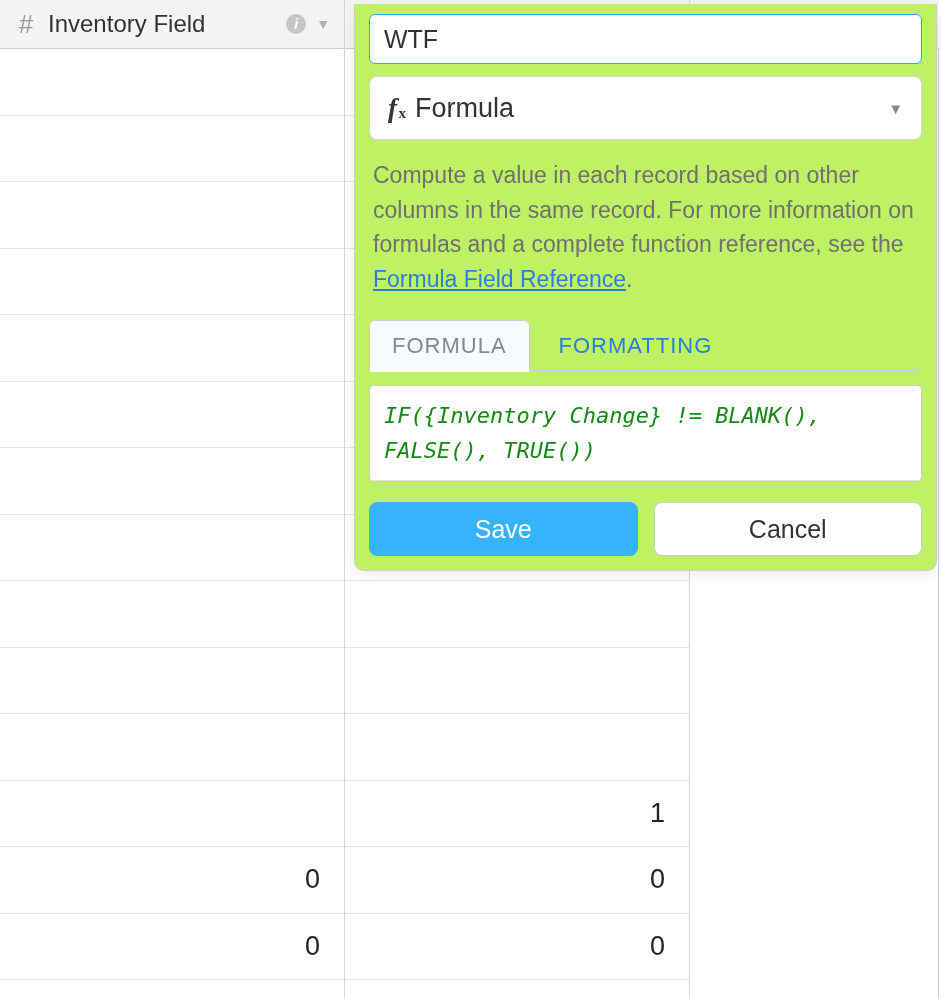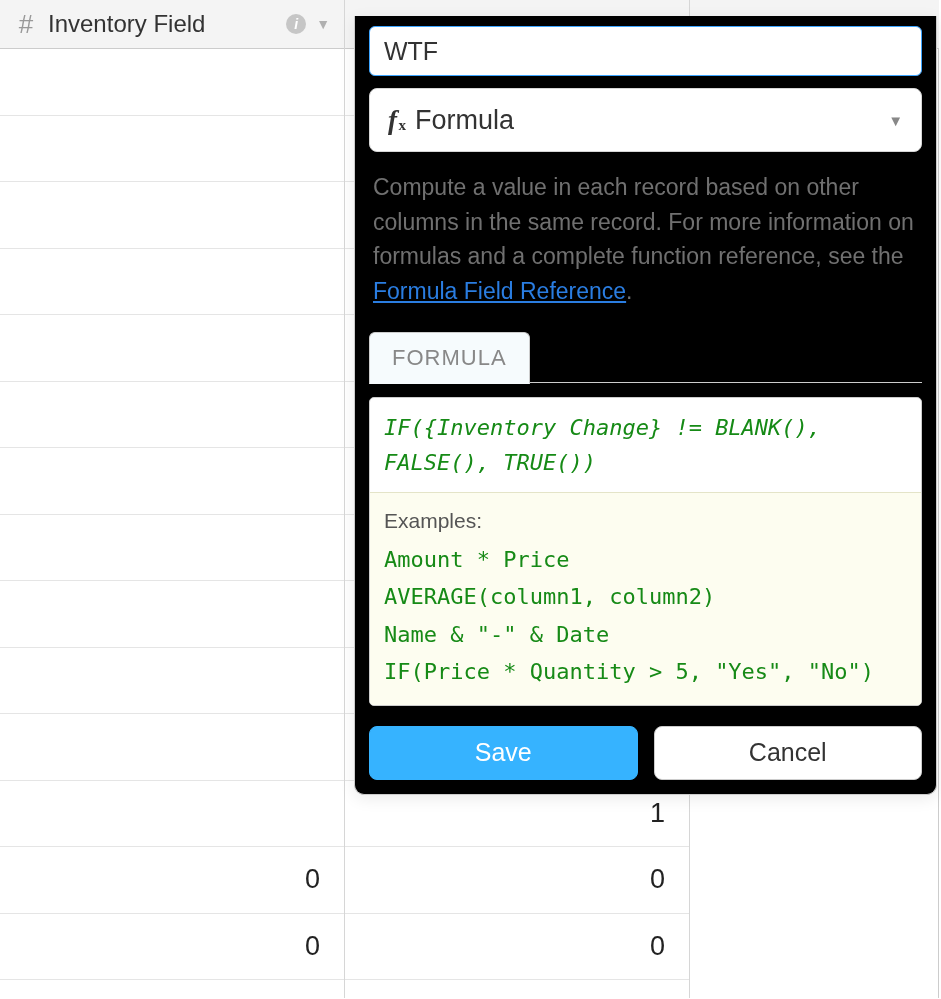--- a/index.html
+++ b/index.html
@@ -70,23 +70,23 @@
     font-size:14px; font-weight:bold;
     display:flex; align-items:center; justify-content:center;
     font-style: italic;
   }
   .header-row .caret { color:#b0b0b0; font-size:14px; }
 
   
   .panel {
     position: absolute;
     left: 354px;
-    top: 16px;
+    top: 4px;
     width: 583px;
-    background: #000000;
+    background: #bef264;
     border: 1px solid #ccc;
     border-top: none;
     border-radius: 0 0 10px 10px;
     padding: 10px 14px 14px 14px;
     box-shadow: 0 4px 16px rgba(0,0,0,0.08);
   }
   .panel input.name-input {
     width: 100%;
     height: 50px;
     border: 1.5px solid #3da5ff;
@@ -271,31 +271,23 @@
     <div class="type-select">
       <span class="fx">f<sub>x</sub></span>
       <span class="label">Formula</span>
       <span class="dd">▼</span>
     </div>
     <div class="desc">
       <span>Compute a value in each record based on other columns in the same record. For more information on formulas and a complete function reference, see the </span><a href="#">Formula Field Reference</a><span>.</span>
     </div>
     <div class="tabs">
       <div class="tab active">FORMULA</div>
+      <div class="tab alt">FORMATTING</div>
     </div>
     <div class="formula-box">
       <div class="formula-input">IF({Inventory Change} != BLANK(), FALSE(), TRUE())</div>
-      <div class="examples">
-        <div class="ex-title">Examples:</div>
-        <div id="ex-lines">
-            <div class="ex-line">Amount * Price</div>
-            <div class="ex-line">AVERAGE(column1, column2)</div>
-            <div class="ex-line">Name &amp; "-" &amp; Date</div>
-            <div class="ex-line">IF(Price * Quantity &gt; 5, "Yes", "No")</div>
-          </div>
-      </div>
     </div>
     <div class="buttons">
       <div class="btn primary">Save</div>
       <div class="btn">Cancel</div>
     </div>
   </div>
 </div>
 
 </body></html>

